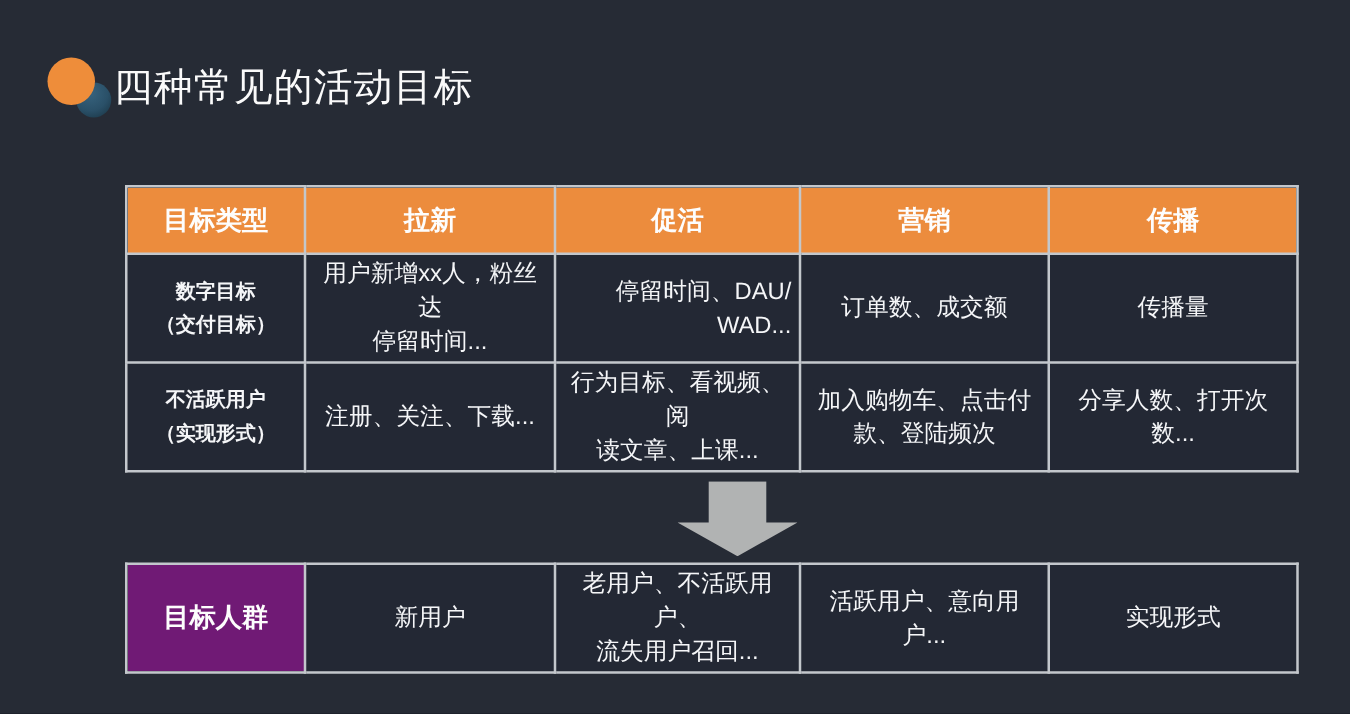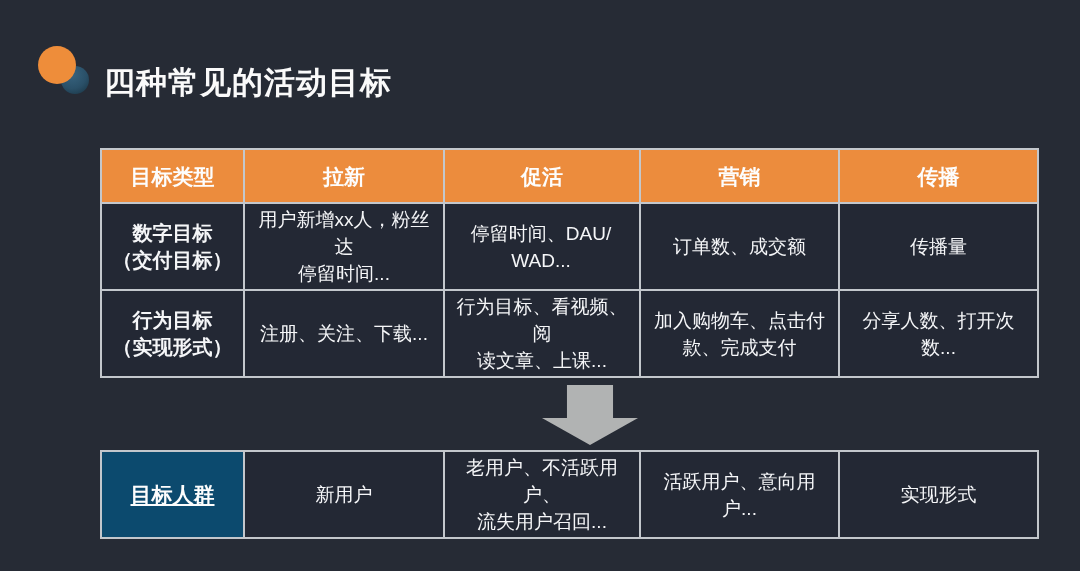--- a/index.html
+++ b/index.html
@@ -19,22 +19,22 @@
     position:absolute;left:61px;top:66px;width:28px;height:28px;border-radius:50%;
     background:radial-gradient(circle at 40% 30%, #37637e 0%, #2a5068 55%, #17313f 100%);
     z-index:1;
   }
   .bullet-orange{
     position:absolute;left:38px;top:46px;width:38px;height:38px;border-radius:50%;
     background:#ee8d3a;
     z-index:2;
   }
   .page-title{
-    position:absolute;left:87px;top:48px;margin:17px;
-    font-size:31px;font-weight:bold;color:#fafafa;letter-spacing:1px;
+    position:absolute;left:87px;top:48px;margin:4px;
+    font-size:31px;font-weight:normal;color:#fafafa;letter-spacing:1px;
     line-height:36px;
   }
   
   table{border-collapse:collapse;table-layout:fixed;}
   .goal-table{position:absolute;left:100px;top:148px;width:937px;}
   .audience-table{position:absolute;left:100px;top:450px;width:937px;}
   th,td{
     border:2px solid #c3c7cc;
     color:#f5f6f8;
     text-align:center;vertical-align:middle;
@@ -44,25 +44,25 @@
     background:#232834;
     overflow:hidden;
   }
   .goal-table thead th{
     background:#ec8c3d;
     font-size:21px;font-weight:bold;color:#fdfdfd;
   }
   .goal-table tr.header-row{height:54px;padding-left:24px;}
   .goal-table tr.data-row-1{height:82px;}
   .goal-table tr.data-row-2{height:81px;}
-  .row-label{font-weight:bold;font-size:20px;}
-  td.align-left{text-align:center;padding-left:4px;}
+  .row-label{font-weight:bold;font-size:16px;}
+  td.align-left{text-align:right;padding-left:4px;}
   .audience-table tr{height:59px;}
   .audience-label{
-    background:#0c4a6e;font-weight:bold;font-size:21px;color:#fdfdfd;text-decoration:underline;
+    background:#701a75;font-weight:bold;font-size:21px;color:#fdfdfd;
   }
   
   .down-arrow{
     position:absolute;left:542px;top:385px;width:96px;height:60px;
     background:#b1b3b3;
     clip-path:polygon(26% 0,74% 0,74% 55%,100% 55%,50% 100%,0% 55%,26% 55%);
   }
 </style>
 </head>
 <body>
@@ -97,27 +97,27 @@
         <th class="row-label">数字目标
 （交付目标）</th>
         <td>用户新增xx人，粉丝达
 停留时间...</td>
         <td class="align-left">停留时间、DAU/
 WAD...</td>
         <td>订单数、成交额</td>
         <td>传播量</td>
       </tr>
       <tr class="data-row-2">
-        <th class="row-label">行为目标
+        <th class="row-label">不活跃用户
 （实现形式）</th>
         <td>注册、关注、下载...</td>
         <td>行为目标、看视频、阅
 读文章、上课...</td>
         <td>加入购物车、点击付
-款、完成支付</td>
+款、登陆频次</td>
         <td>分享人数、打开次数...</td>
       </tr>
     </tbody>
   </table>
 
   <div class="down-arrow"></div>
 
   <table class="audience-table">
     <colgroup>
       <col style="width:143px">

